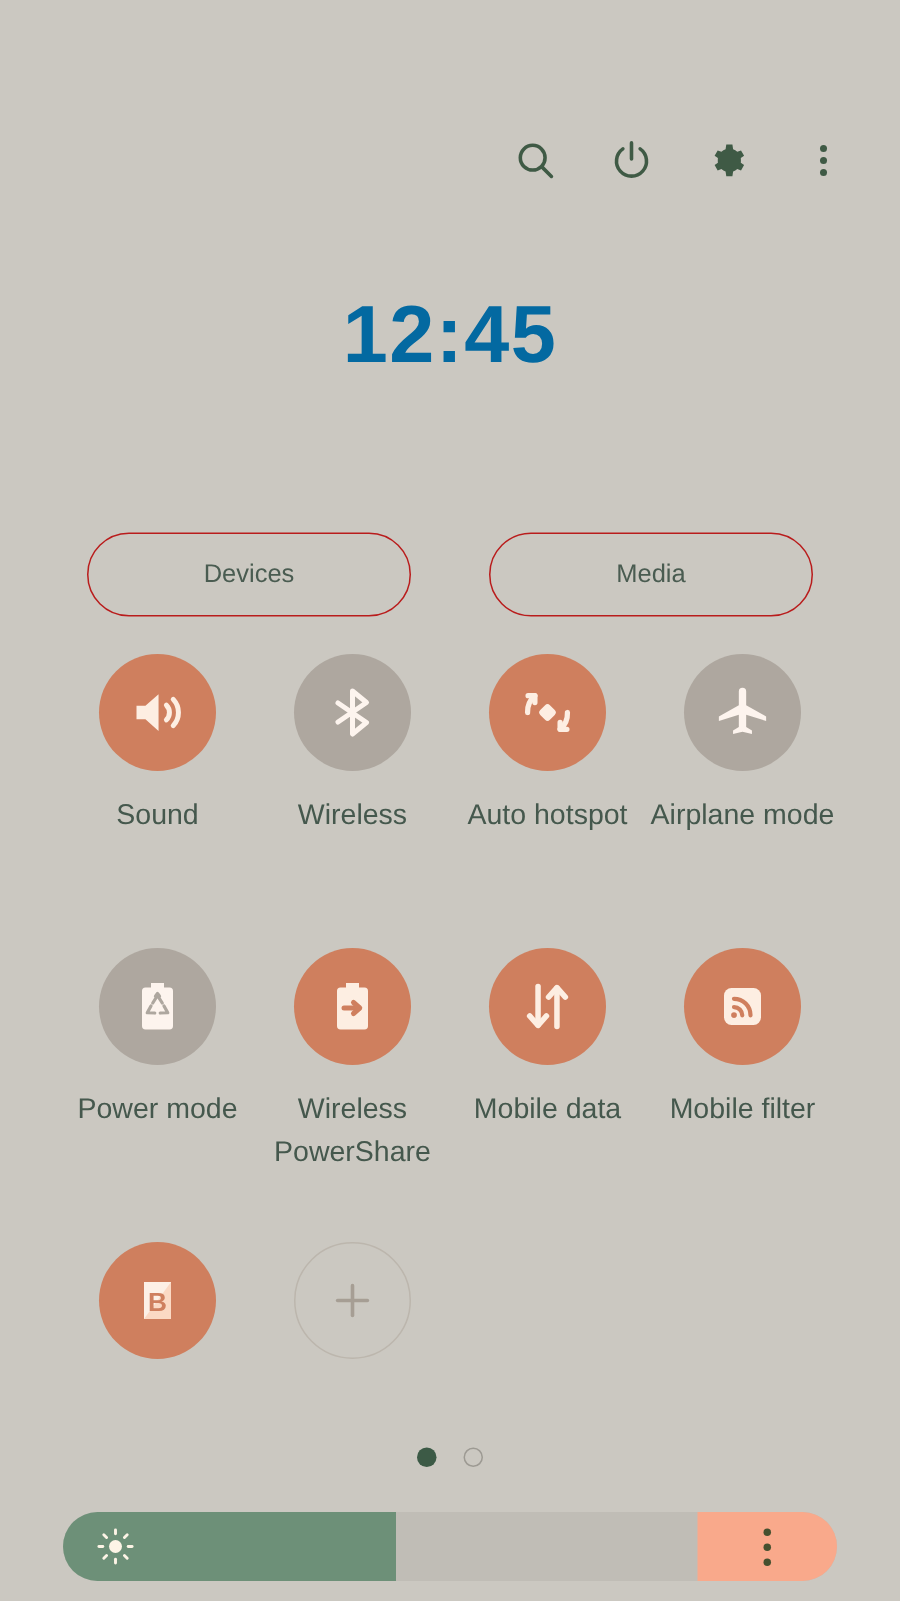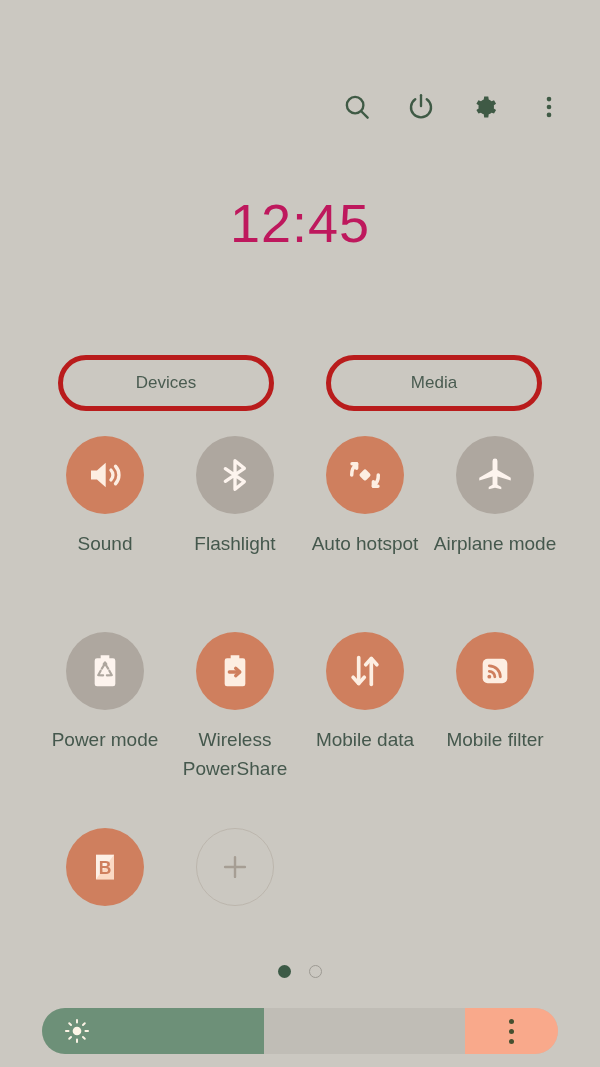--- a/index.html
+++ b/index.html
@@ -26,36 +26,36 @@
     cursor:pointer;
   }
   .topbar-btn svg{ display:block; }
 
   
   .clock-wrap{
     position:absolute; top:196px; left:0; right:0;
     text-align:center;
   }
   .clock-time{
-    font-size:54px; font-weight:400; color:#be185d;
+    font-size:54px; font-weight:700; color:#0369a1;
     letter-spacing:1px; line-height:1;
   }
   .clock-date{
     margin-top:16px;
     font-size:23px; font-weight:400; color:#4a5c51;
   }
 
   
   .pills{
     position:absolute; top:355px; left:58px; right:58px;
     display:flex; gap:52px;
   }
   .pill{
     flex:1; height:56px;
-    border:5px solid #b91c1c;
+    border:1px solid #b91c1c;
     border-radius:28px;
     display:flex; align-items:center; justify-content:center;
     font-size:17px; color:#4a5c51;
     cursor:pointer;
     background:transparent;
   }
 
   
   .grid{
     position:absolute; top:436px; left:40px; right:40px;
@@ -187,21 +187,21 @@
       </div>
       <div class="tile-label">Sound</div>
     </div>
 
     <div class="tile row-h">
       <div class="tile-circle off">
         <svg width="40" height="40" viewBox="0 0 24 24" fill="none" stroke="#fdf4ee" stroke-width="2" stroke-linecap="round" stroke-linejoin="round">
           <path d="M6.2 8.2 17.6 16 12 20.6V3.4L17.6 8 6.2 15.8"></path>
         </svg>
       </div>
-      <div class="tile-label">Flashlight</div>
+      <div class="tile-label">Wireless</div>
     </div>
 
     <div class="tile row-h">
       <div class="tile-circle on">
         <svg width="42" height="42" viewBox="0 0 24 24" fill="none" stroke="#fdeee2" stroke-width="2" stroke-linecap="round">
           <path d="M7.2 5.6A8 8 0 0 0 4.4 12"></path>
           <path d="M16.8 18.4A8 8 0 0 0 19.6 12"></path>
           <path d="M7.2 5.6h-2.6M7.2 5.6V8.2"></path>
           <path d="M16.8 18.4h2.6M16.8 18.4v-2.6"></path>
           <rect x="9.4" y="9.4" width="5.2" height="5.2" rx="1.3" transform="rotate(45 12 12)" fill="#fdeee2" stroke="none"></rect>

